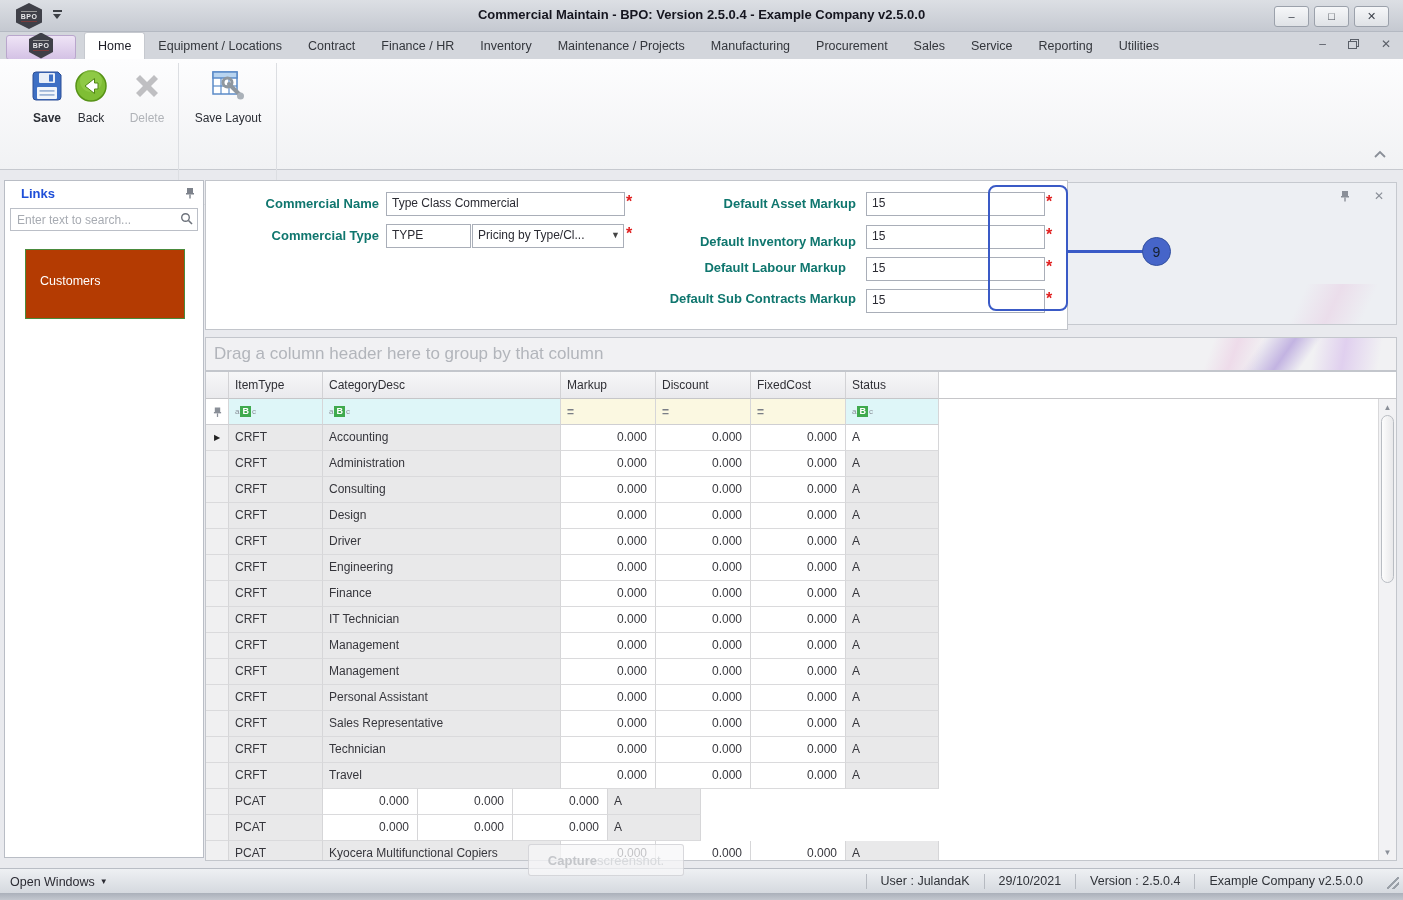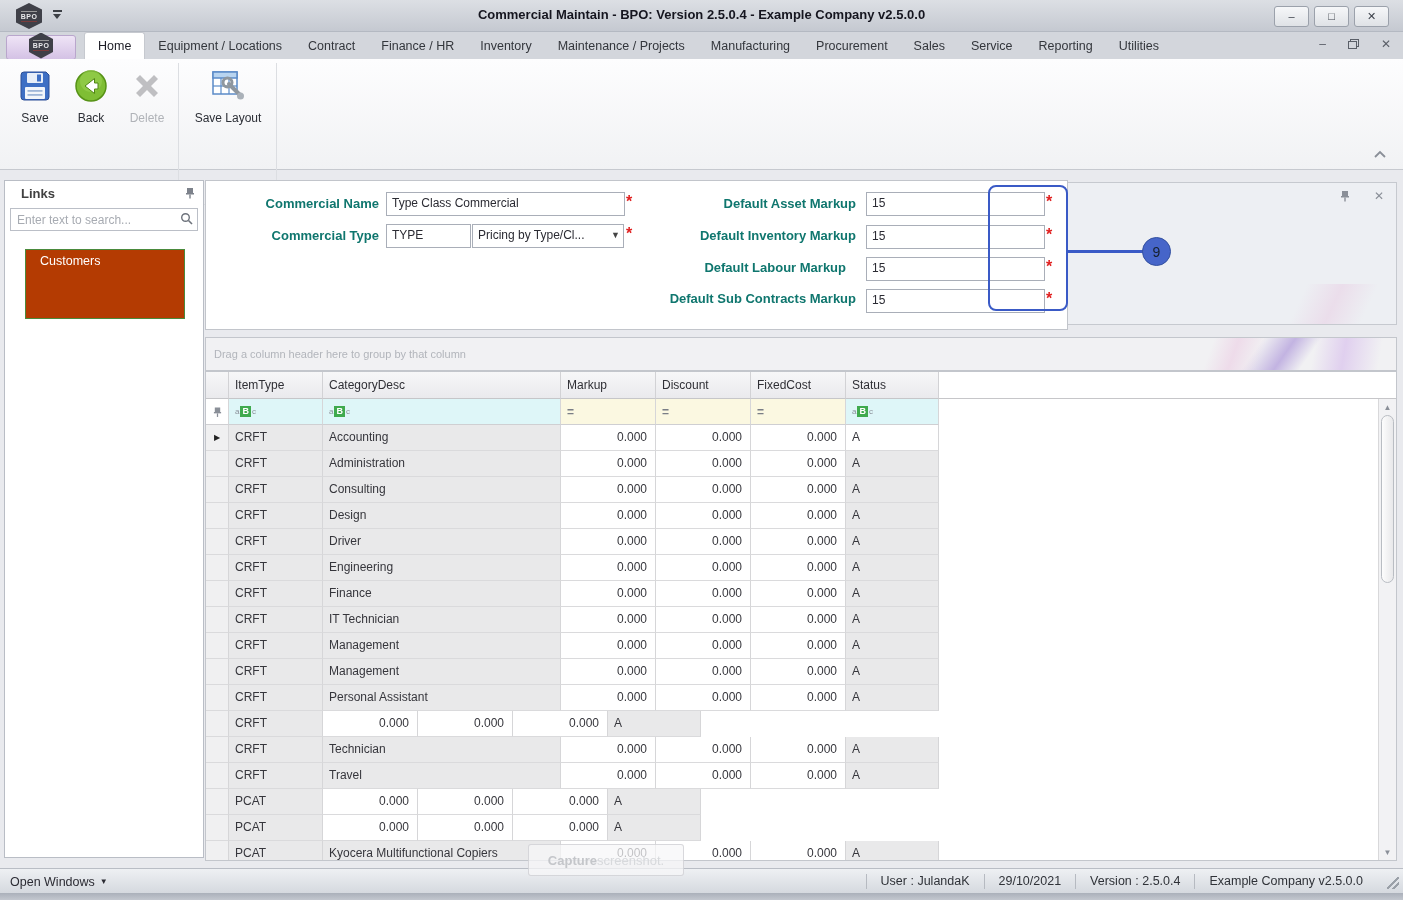--- a/index.html
+++ b/index.html
@@ -49,29 +49,29 @@
   .rbtn .rlabel{font-size:12px;color:#2c2f36;margin-top:6px;}
   .rbtn.disabled .rlabel{color:#b0b3b8;}
   .vdiv{position:absolute;top:4px;width:1px;height:152px;background:#dcdee2;}
   .grp-caption{position:absolute;top:147px;height:18px;font-size:11.5px;color:#979ca4;text-align:center;}
   .grp-caption::before{content:"";position:absolute;left:12%;right:12%;top:-2px;height:1px;background:#dcdee2;}
   .launcher{position:absolute;right:2px;bottom:3px;font-size:8px;color:#9aa0a8;line-height:1;}
   .ribbon-collapse{position:absolute;right:16px;top:90px;}
 
   
   .links{left:4px;top:180px;width:200px;height:678px;background:#fff;border:1px solid #b9bdc5;}
-  .links-hd{position:relative;height:25px;line-height:25px;padding-left:16px;font-size:13px;font-weight:700;color:#404040;}
+  .links-hd{position:relative;height:25px;line-height:25px;padding-left:16px;font-size:13px;font-weight:700;color:#1d4ed8;}
   .links-pin{position:absolute;right:8px;top:6px;}
   .links-search{position:relative;margin:2px 5px 0 5px;height:21px;border:1px solid #bbbfc7;background:#fff;}
   .links-search input{position:absolute;left:4px;top:1px;right:22px;height:17px;border:none;outline:none;
     font-family:"Liberation Sans",sans-serif;font-size:12px;color:#55585f;}
   .links-search input::placeholder{color:#a7abb2;}
   .links-search .mag{position:absolute;right:4px;top:3px;}
   .cust-tile{position:absolute;left:20px;top:68px;width:160px;height:70px;background:#b43b02;border:1px solid #4a8a3c;
-    color:#fff;font-size:12.5px;padding:4px 0 0 14px;box-sizing:border-box;cursor:default;}
+    color:#fff;font-size:12.5px;padding:24px 0 0 14px;box-sizing:border-box;cursor:default;}
 
   
   .formpanel{left:205px;top:180px;width:863px;height:150px;background:#fff;border:1px solid #c2c5cb;}
   .flabel{position:absolute;font-size:13px;font-weight:700;color:#0f766e;text-align:right;white-space:nowrap;}
   .finput{position:absolute;height:22px;border:1px solid #a9aeb8;background:#fff;font-size:12px;color:#2b2b33;
     line-height:21px;padding-left:5px;overflow:hidden;white-space:nowrap;}
   .req{position:absolute;color:#e02020;font-size:16px;font-weight:700;line-height:1;}
   .combo{display:flex;padding-left:0;}
   .combo .cval{flex:1;padding-left:5px;overflow:hidden;white-space:nowrap;}
   .combo .carr{width:15px;text-align:center;color:#444;font-size:9px;line-height:20px;}
@@ -83,21 +83,21 @@
     color:#16202c;font-size:14px;display:flex;align-items:center;justify-content:center;z-index:6;}
 
   
   .rightpanel{left:1068px;top:182px;width:329px;height:143px;background:#edeff3;border:1px solid #c6c9cf;border-left:none;}
   .rp-icons{position:absolute;right:12px;top:6px;display:flex;gap:24px;align-items:center;color:#8a8f98;font-size:12px;}
   .rp-swoosh{position:absolute;right:0;bottom:0;width:220px;height:40px;
     background:linear-gradient(115deg,rgba(255,255,255,0) 55%,rgba(232,200,225,.45) 70%,rgba(255,255,255,0) 85%);}
 
   
   .groupband{left:205px;top:337px;width:1192px;height:34px;background:#f1f1f3;border:1px solid #c3c6cc;}
-  .groupband .hint{position:absolute;left:8px;top:0;bottom:0;display:flex;align-items:center;font-size:11px;color:#b2b5bb;}
+  .groupband .hint{position:absolute;left:8px;top:0;bottom:0;display:flex;align-items:center;font-size:17px;color:#b2b5bb;}
   .swoosh{position:absolute;right:0;top:0;bottom:0;width:300px;
     background:
      linear-gradient(110deg,rgba(255,255,255,0) 38%,rgba(236,205,228,.6) 46%,rgba(255,255,255,0) 55%),
      linear-gradient(125deg,rgba(255,255,255,0) 52%,rgba(148,118,208,.5) 62%,rgba(255,255,255,0) 70%),
      linear-gradient(100deg,rgba(255,255,255,0) 72%,rgba(210,180,235,.55) 82%,rgba(255,255,255,0) 94%);}
 
   
   .grid{left:205px;top:371px;width:1192px;height:490px;background:#fff;border:1px solid #c3c6cc;overflow:hidden;}
   .hrow,.frow,.grow{display:flex;}
   .cell{box-sizing:border-box;border-right:1px solid #d6d6d8;font-size:12px;color:#36363c;
@@ -187,21 +187,21 @@
       <div class="tab">Utilities</div>
     </div>
   <div class="mdi-ctrls">
     <span>–</span>
     <span class="mdi-restore"></span>
     <span>✕</span>
   </div>
 </div>
 
 <div class="abs ribbon">
-  <div class="rbtn" style="left:8px;">
+  <div class="rbtn" style="left:20px;font-weight:bold;">
     <div class="ricon">
       <svg width="36" height="36" viewBox="0 0 36 36">
         <path d="M4 7 a3 3 0 0 1 3-3 h22 l3 3 v22 a3 3 0 0 1 -3 3 h-22 a3 3 0 0 1 -3-3 z" fill="#3e6fc4" stroke="#2c4f96"></path>
         <rect x="10" y="5" width="16" height="10" rx="1" fill="#e8eef8"></rect>
         <rect x="20" y="6.5" width="4" height="7" fill="#3e6fc4"></rect>
         <rect x="8" y="19" width="20" height="12" rx="1" fill="#f2f5fa"></rect>
         <rect x="10.5" y="22" width="15" height="1.8" fill="#9fb6d8"></rect>
         <rect x="10.5" y="26" width="15" height="1.8" fill="#9fb6d8"></rect>
       </svg>
     </div>
@@ -298,21 +298,21 @@
   <div class="finput combo" style="left:266px;top:43px;width:150px;">
     <span class="cval">Pricing by Type/Cl...</span>
     <span class="carr">▼</span>
   </div>
   <div class="req" style="left:420px;top:45px;">*</div>
 
   <div class="flabel" style="left:360px;top:15px;width:290px;">Default Asset Markup</div>
   <div class="finput" style="left:660px;top:11px;width:172px;">15</div>
   <div class="req" style="left:840px;top:13px;">*</div>
 
-  <div class="flabel" style="left:360px;top:47px;width:290px;">Default Inventory Markup</div>
+  <div class="flabel" style="left:360px;top:53px;width:290px;">Default Inventory Markup</div>
   <div class="finput" style="left:660px;top:44px;width:172px;">15</div>
   <div class="req" style="left:840px;top:46px;">*</div>
 
   <div class="flabel" style="left:350px;top:79px;width:290px;">Default Labour Markup</div>
   <div class="finput" style="left:660px;top:76px;width:172px;">15</div>
   <div class="req" style="left:840px;top:78px;">*</div>
 
   <div class="flabel" style="left:360px;top:110px;width:290px;">Default Sub Contracts Markup</div>
   <div class="finput" style="left:660px;top:108px;width:172px;">15</div>
   <div class="req" style="left:840px;top:110px;">*</div>
@@ -499,20 +499,21 @@
         <div class="cell c-cat t">Personal Assistant</div>
         <div class="cell c-num n">0.000</div>
         <div class="cell c-num n">0.000</div>
         <div class="cell c-num n">0.000</div>
         <div class="cell c-status t">A</div>
         <div class="cell c-fill"></div>
       </div>
       <div class="grow">
         <div class="cell c-ind"></div>
         <div class="cell c-item t">CRFT</div>
+        <div class="cell c-cat t">Sales Representative</div>
         <div class="cell c-num n">0.000</div>
         <div class="cell c-num n">0.000</div>
         <div class="cell c-num n">0.000</div>
         <div class="cell c-status t">A</div>
         <div class="cell c-fill"></div>
       </div>
       <div class="grow">
         <div class="cell c-ind"></div>
         <div class="cell c-item t">CRFT</div>
         <div class="cell c-cat t">Technician</div>

